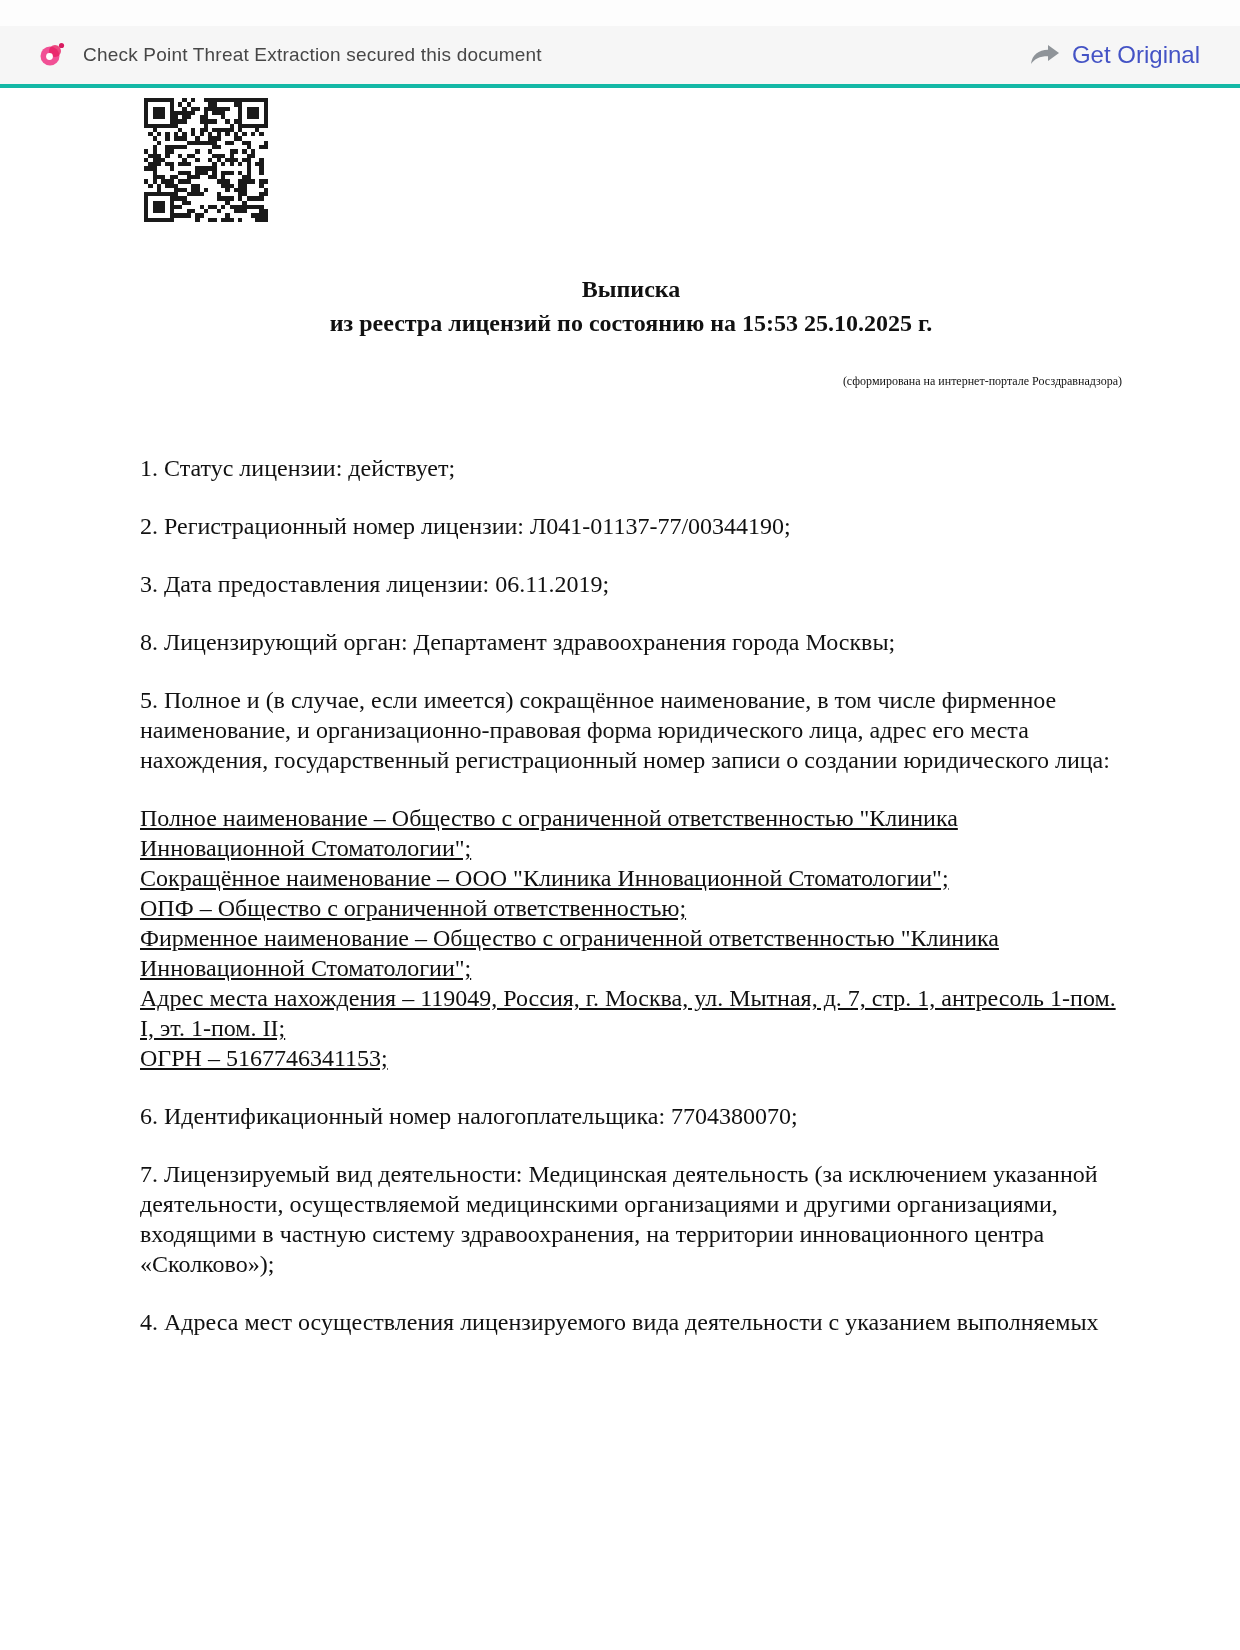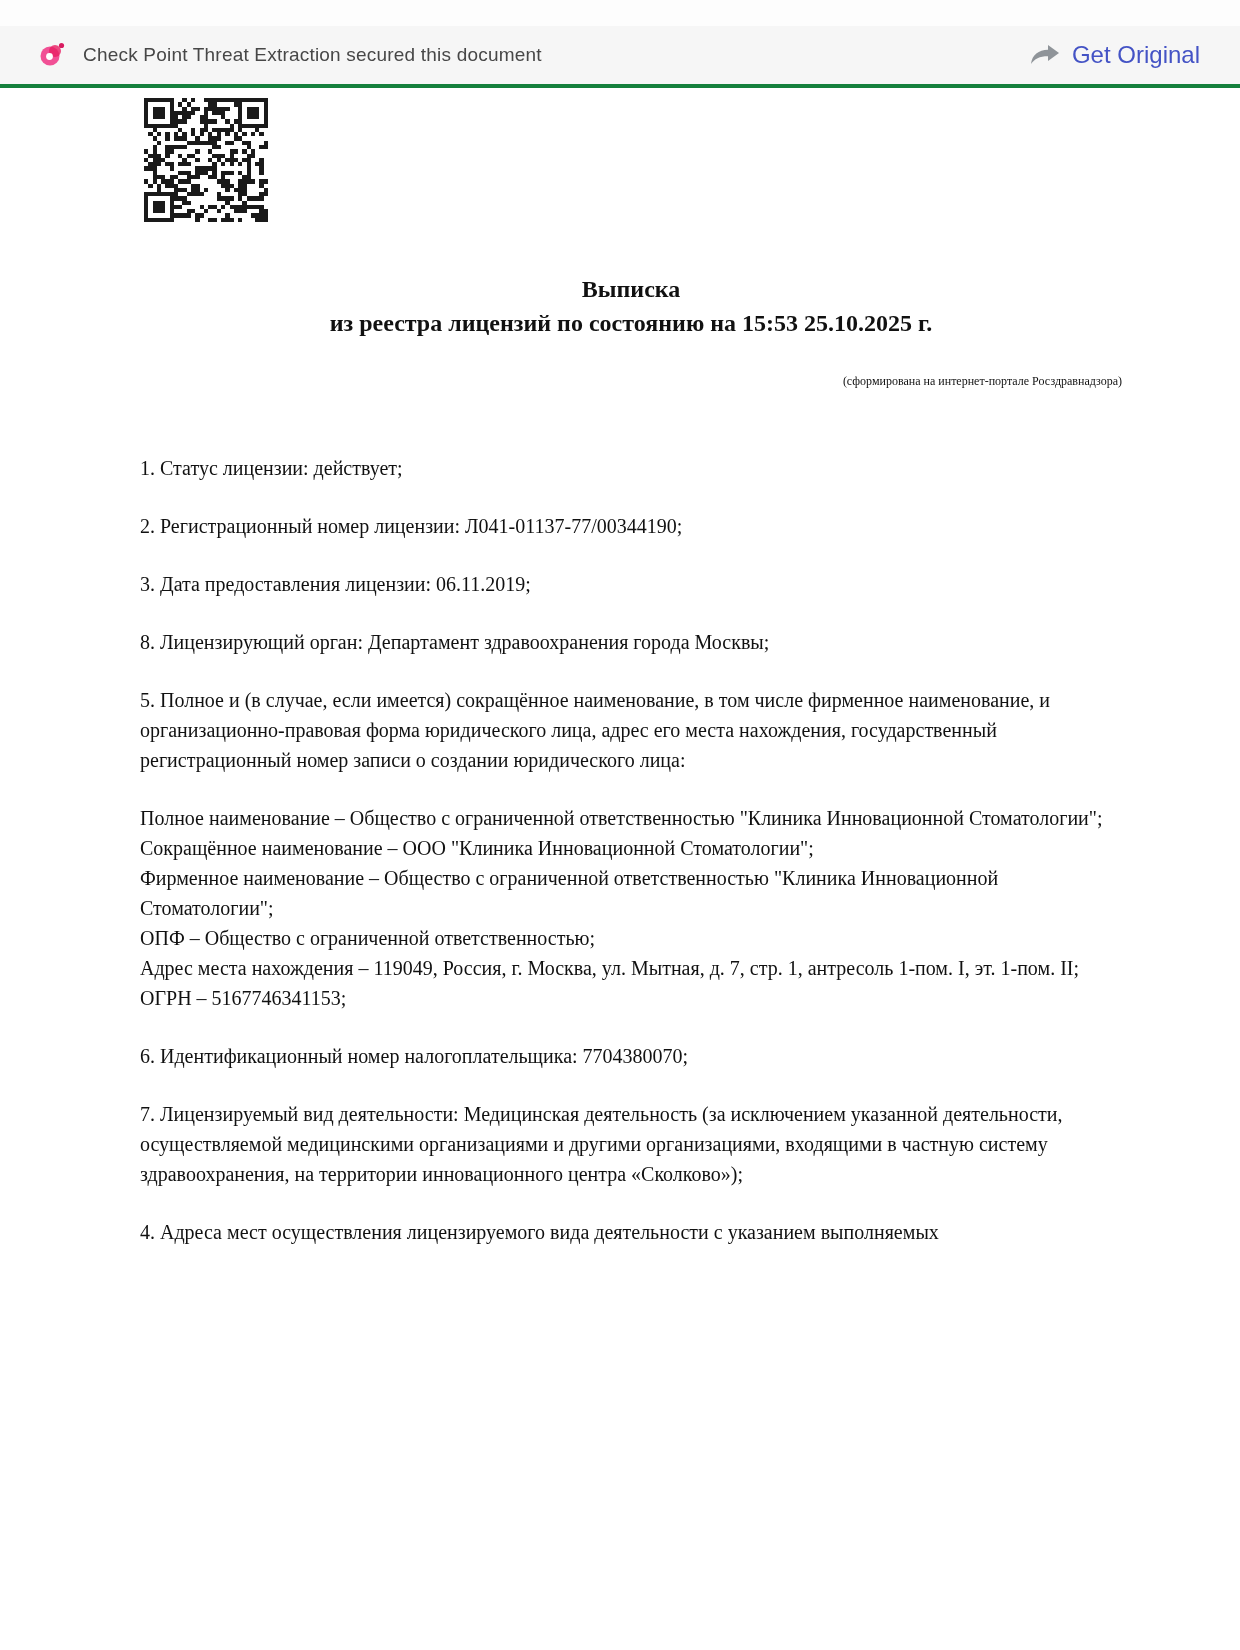--- a/index.html
+++ b/index.html
@@ -9,21 +9,21 @@
     overflow:hidden;
     font-family:"Liberation Serif", serif;
     color:#111;
   }
 
   
   .banner-gap { height:26px; background:#fdfdfd; }
   .banner {
     height:62px;
     background:#f6f6f6;
-    border-bottom:4px solid #15803d;
+    border-bottom:4px solid #14b8a6;
     display:flex;
     align-items:center;
     padding:0 40px 0 38px;
   }
   .banner-left { display:flex; align-items:center; gap:17px; }
   .cp-logo { width:28px; height:28px; display:inline-flex; }
   .banner-msg {
     font-family:"Liberation Sans", sans-serif;
     font-size:19px;
     color:#474747;
@@ -56,26 +56,26 @@
     line-height:34px;
     margin-top:50px;
   }
   .doc-subtitle {
     text-align:right;
     font-size:12px;
     margin-top:34px;
   }
   .doc-body {
     margin-top:64px;
-    font-size:20px;
+    font-size:24px;
     line-height:30px;
   }
   .para { margin-bottom:28px; }
   .name-block { margin-bottom:28px; }
-  .name-block div { margin:0; }
+  .name-block div { margin:0;text-decoration:underline; }
 </style>
 </head>
 <body>
 
 <div class="banner-gap"></div>
 
 <div class="banner">
   <div class="banner-left">
     <span class="cp-logo">
       <svg viewBox="0 0 28 28" width="28" height="28">
@@ -527,22 +527,22 @@
   <div class="doc-body">
     <div class="para">1. Статус лицензии: действует;</div>
     <div class="para">2. Регистрационный номер лицензии: Л041-01137-77/00344190;</div>
     <div class="para">3. Дата предоставления лицензии: 06.11.2019;</div>
     <div class="para">8. Лицензирующий орган: Департамент здравоохранения города Москвы;</div>
     <div class="para">5. Полное и (в случае, если имеется) сокращённое наименование, в том числе фирменное наименование, и организационно-правовая форма юридического лица, адрес его места нахождения, государственный регистрационный номер записи о создании юридического лица:</div>
 
     <div class="name-block">
       <div>Полное наименование – Общество с ограниченной ответственностью "Клиника Инновационной Стоматологии";</div>
       <div>Сокращённое наименование – ООО "Клиника Инновационной Стоматологии";</div>
+      <div>ОПФ – Общество с ограниченной ответственностью;</div>
       <div>Фирменное наименование – Общество с ограниченной ответственностью "Клиника Инновационной Стоматологии";</div>
-      <div>ОПФ – Общество с ограниченной ответственностью;</div>
       <div>Адрес места нахождения – 119049, Россия, г. Москва, ул. Мытная, д. 7, стр. 1, антресоль 1-пом. I, эт. 1-пом. II;</div>
       <div>ОГРН – 5167746341153;</div>
     </div>
 
     <div class="para">6. Идентификационный номер налогоплательщика: 7704380070;</div>
     <div class="para">7. Лицензируемый вид деятельности: Медицинская деятельность (за исключением указанной деятельности, осуществляемой медицинскими организациями и другими организациями, входящими в частную систему здравоохранения, на территории инновационного центра «Сколково»);</div>
     <div class="para">4. Адреса мест осуществления лицензируемого вида деятельности с указанием выполняемых</div>
   </div>
 
 </div>

